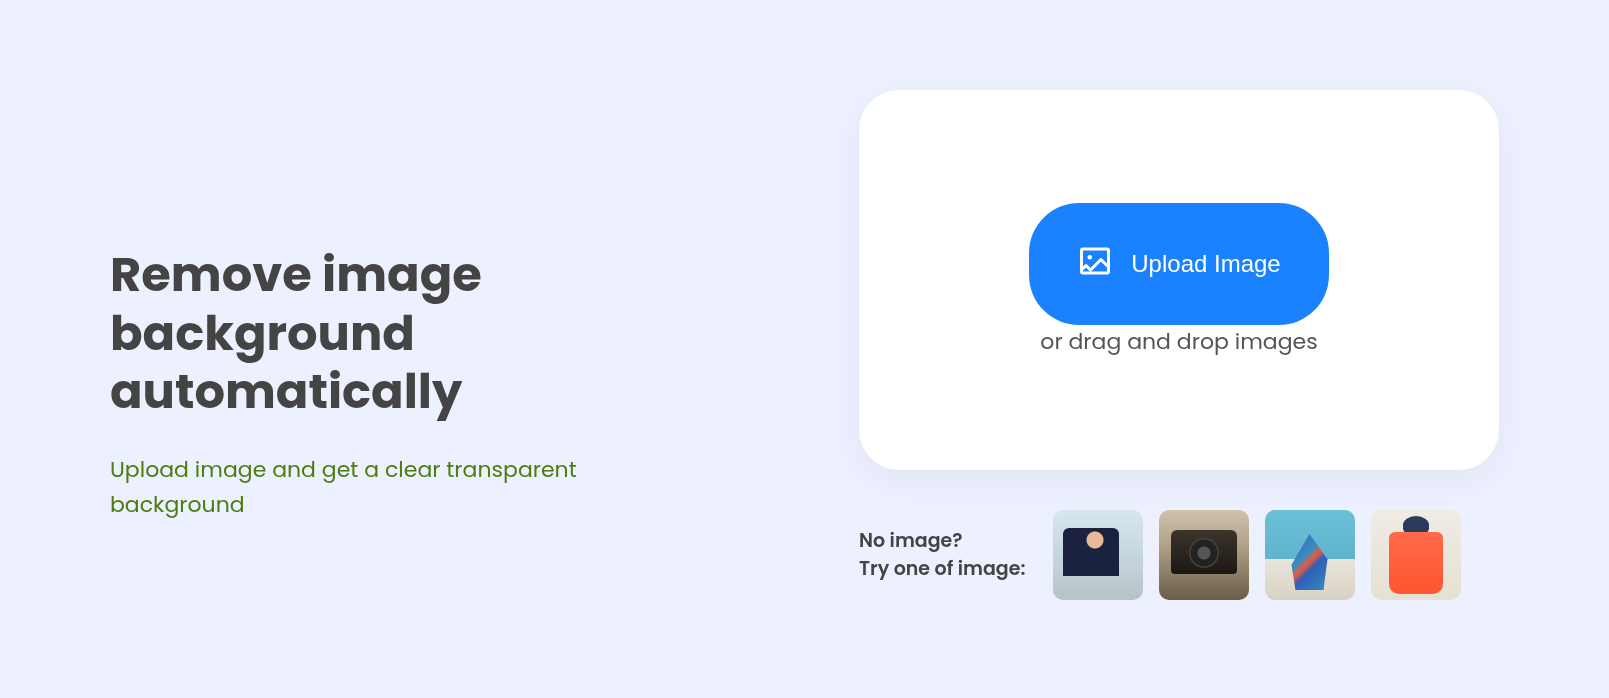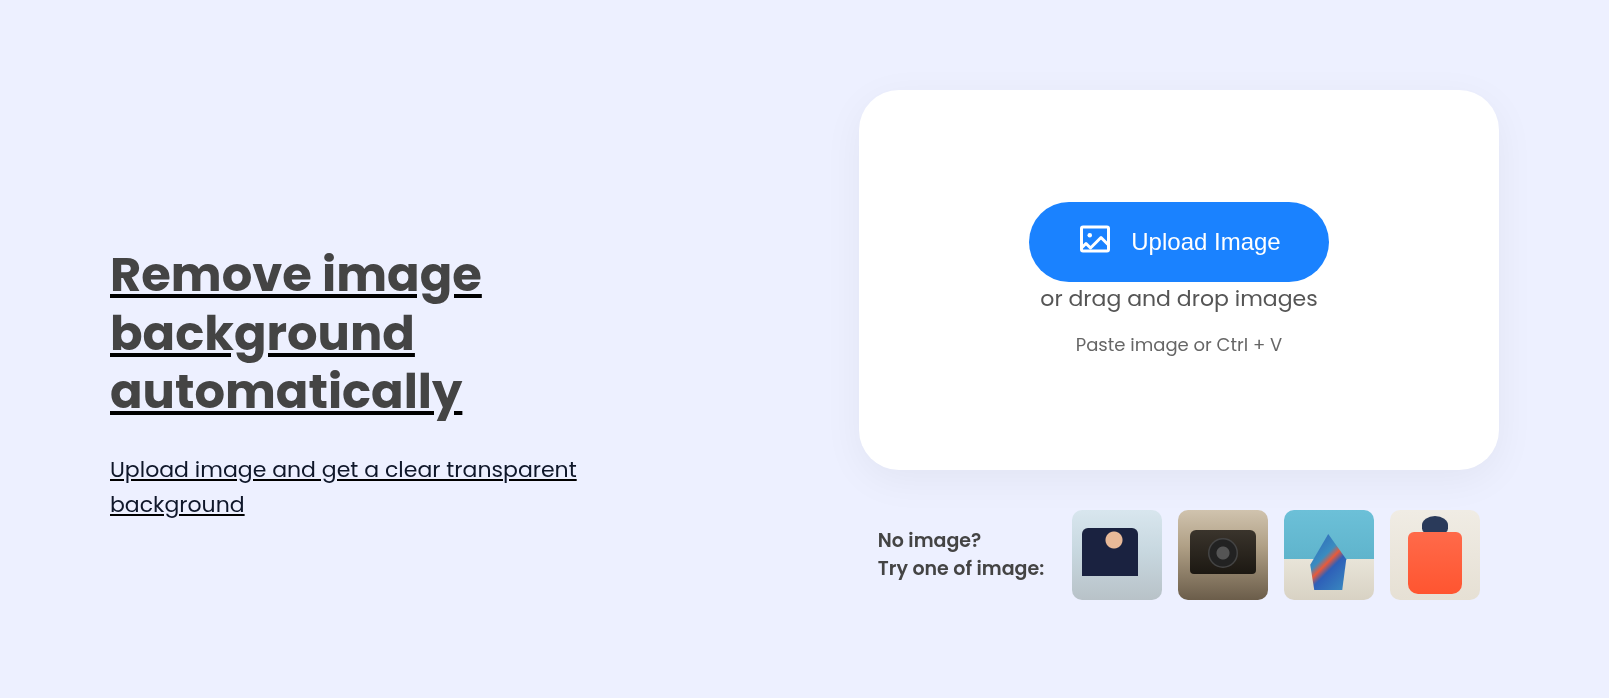--- a/index.html
+++ b/index.html
@@ -15,33 +15,32 @@
       height: 100%;
       padding: 90px 110px 60px 110px;
       gap: 60px;
     }
     .left-panel {
       flex: 1;
       display: flex;
       flex-direction: column;
       justify-content: center;
       padding-top: 40px;
-      text-decoration: underline;
     }
     .headline {
       font-size: 48px;
       font-weight: 700;
       color: #444444;
       line-height: 1.22;
       margin-bottom: 30px;
       max-width: 520px;
     }
     .subheadline {
       font-size: 22px;
-      color: #0f172a;
+      color: #4d7c0f;
       font-weight: 400;
       line-height: 1.6;
       max-width: 520px;
     }
     .right-panel {
       flex: 0 0 640px;
       display: flex;
       flex-direction: column;
     }
     .upload-card {
@@ -52,21 +51,21 @@
       flex-direction: column;
       align-items: center;
       justify-content: center;
       box-shadow: 0 10px 40px rgba(0,0,0,0.05);
     }
     .upload-button {
       background: #1a82ff;
       color: #ffffff;
       border: none;
       border-radius: 50px;
-      padding: 19px 48px;
+      padding: 40px 48px;
       font-size: 24px;
       font-weight: 500;
       display: flex;
       align-items: center;
       gap: 18px;
       cursor: pointer;
     }
     .upload-button svg {
       width: 36px;
       height: 36px;
@@ -80,21 +79,20 @@
       margin-top: 16px;
       font-size: 18px;
       color: #666666;
       font-weight: 400;
     }
     .samples-row {
       margin-top: 40px;
       display: flex;
       align-items: center;
       gap: 28px;
-      justify-content: center;
     }
     .samples-label {
       font-size: 19px;
       color: #444444;
       font-weight: 600;
       line-height: 1.5;
     }
     .thumbs {
       display: flex;
       gap: 16px;
@@ -184,21 +182,20 @@
         <span>
           <svg viewBox="0 0 24 24" fill="none" stroke="currentColor" stroke-width="2">
             <rect x="3" y="4" width="18" height="16" rx="1"></rect>
             <circle cx="8.5" cy="9.5" r="1.5" fill="currentColor" stroke="none"></circle>
             <path d="M21 16 L16 11 L9 18 L6 15 L3 18" stroke-linejoin="round"></path>
           </svg>
         </span>
         <span>Upload Image</span>
       </button>
       <div class="drag-text">or drag and drop images</div>
-      <div class="paste-text">Paste image or Ctrl + V</div>
     </div>
 
     <div class="samples-row">
       <div class="samples-label">
         <div>No image?</div>
         <div>Try one of image:</div>
       </div>
       <div class="thumbs">
         <div class="thumb thumb-1"></div>
         <div class="thumb thumb-2"></div>

